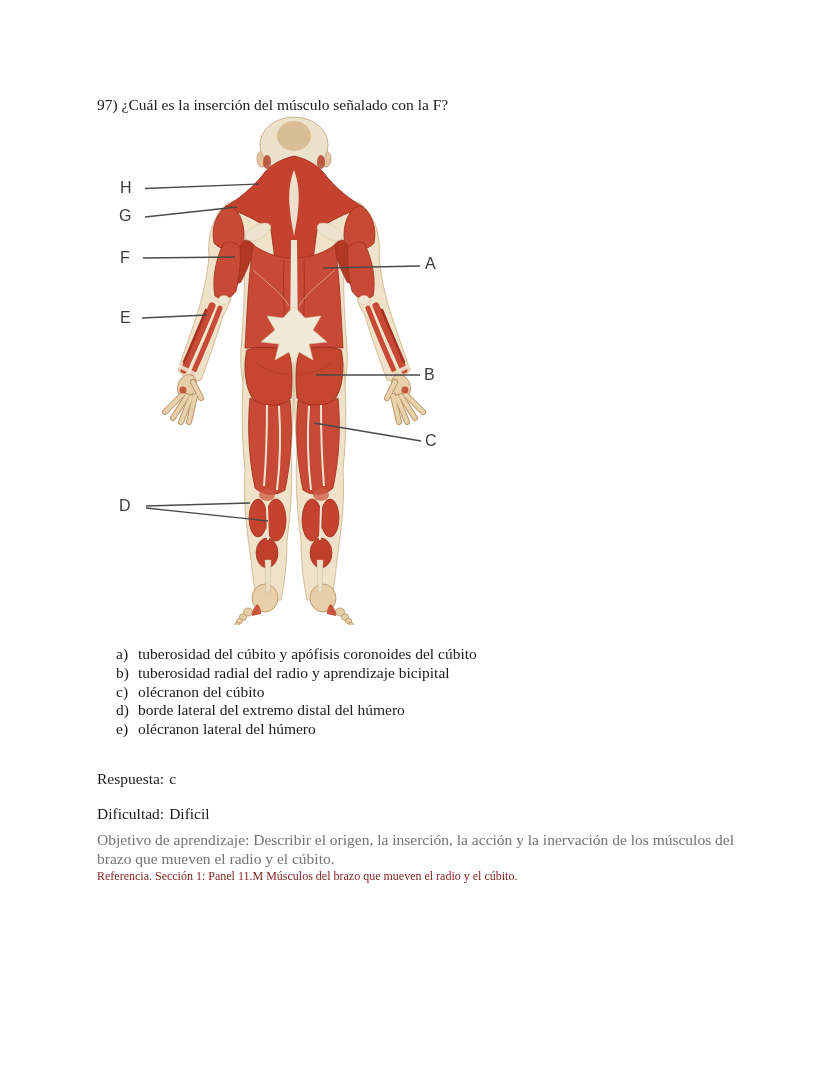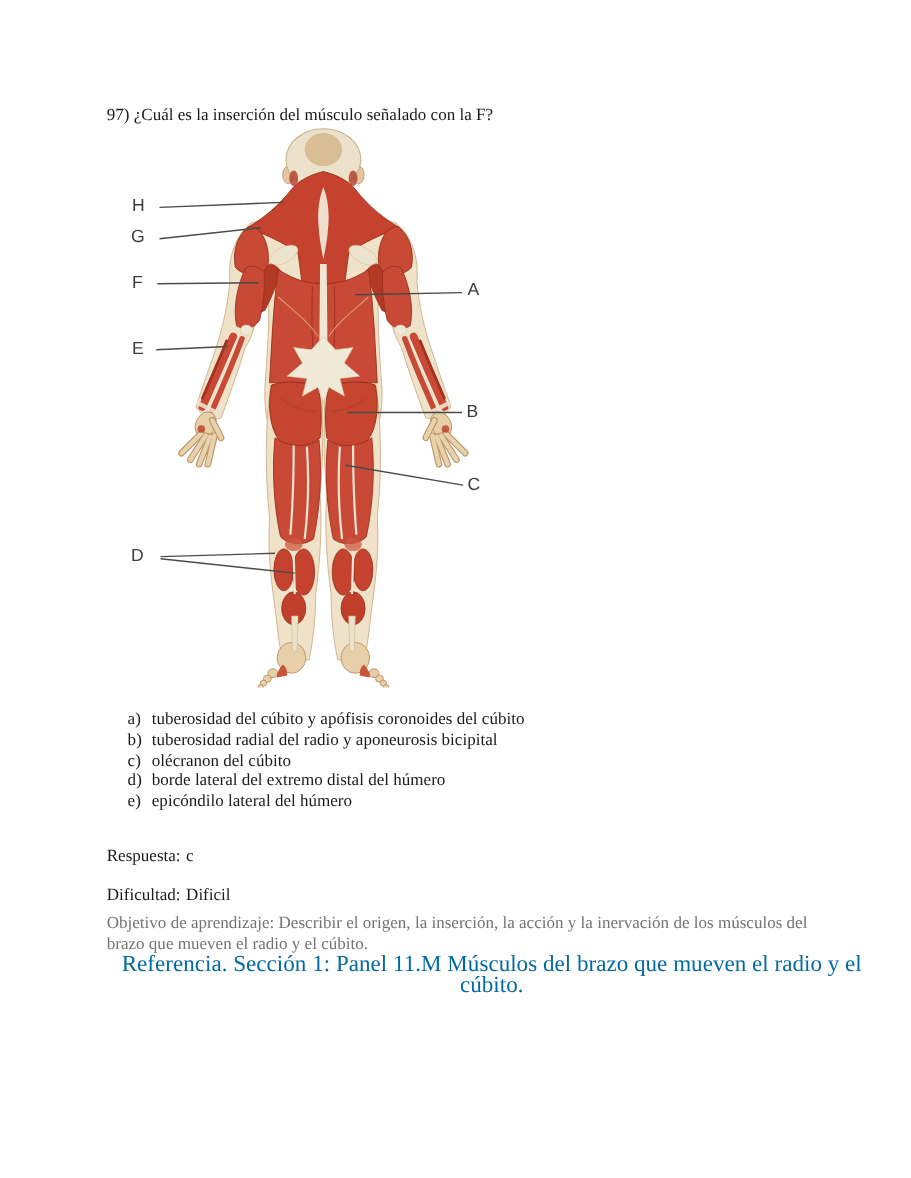--- a/index.html
+++ b/index.html
@@ -47,24 +47,23 @@
     left: 97px; top: 830px;
     width: 652px;
     font-size: 15.5px;
     line-height: 19px;
     color: #737373;
   }
   .reference {
     position: absolute;
     left: 97px; top: 867px;
     width: 700px;
-    font-size: 21px;
+    font-size: 12px;
     line-height: 19px;
-    color: #0369a1;
-    text-align: center;
+    color: #7f1d1d;
   }
   .footer-1 {
     position: absolute;
     left: 0; top: 1030px; width: 828px;
     text-align: center;
     font-family: "DejaVu Sans", sans-serif;
     font-size: 11px;
     color: #2a2a2a;
   }
   .footer-2 {
@@ -265,33 +264,33 @@
     <span class="fig-label" style="left:425px; top:432px">C</span>
   </div>
 
   <div class="options">
     <div class="opt-row">
       <span class="opt-letter">a)</span>
       <span>tuberosidad del cúbito y apófisis coronoides del cúbito</span>
     </div>
     <div class="opt-row">
       <span class="opt-letter">b)</span>
-      <span>tuberosidad radial del radio y aponeurosis bicipital</span>
+      <span>tuberosidad radial del radio y aprendizaje bicipital</span>
     </div>
     <div class="opt-row">
       <span class="opt-letter">c)</span>
       <span>olécranon del cúbito</span>
     </div>
     <div class="opt-row">
       <span class="opt-letter">d)</span>
       <span>borde lateral del extremo distal del húmero</span>
     </div>
     <div class="opt-row">
       <span class="opt-letter">e)</span>
-      <span>epicóndilo lateral del húmero</span>
+      <span>olécranon lateral del húmero</span>
     </div>
   </div>
 
   <div class="kv answer-line">
     <span>Respuesta:</span><span class="val">c</span>
   </div>
   <div class="kv difficulty-line">
     <span>Dificultad:</span><span class="val">Dificil</span>
   </div>
   <div class="objective">Objetivo de aprendizaje: Describir el origen, la inserción, la acción y la inervación de los músculos del brazo que mueven el radio y el cúbito.</div>

